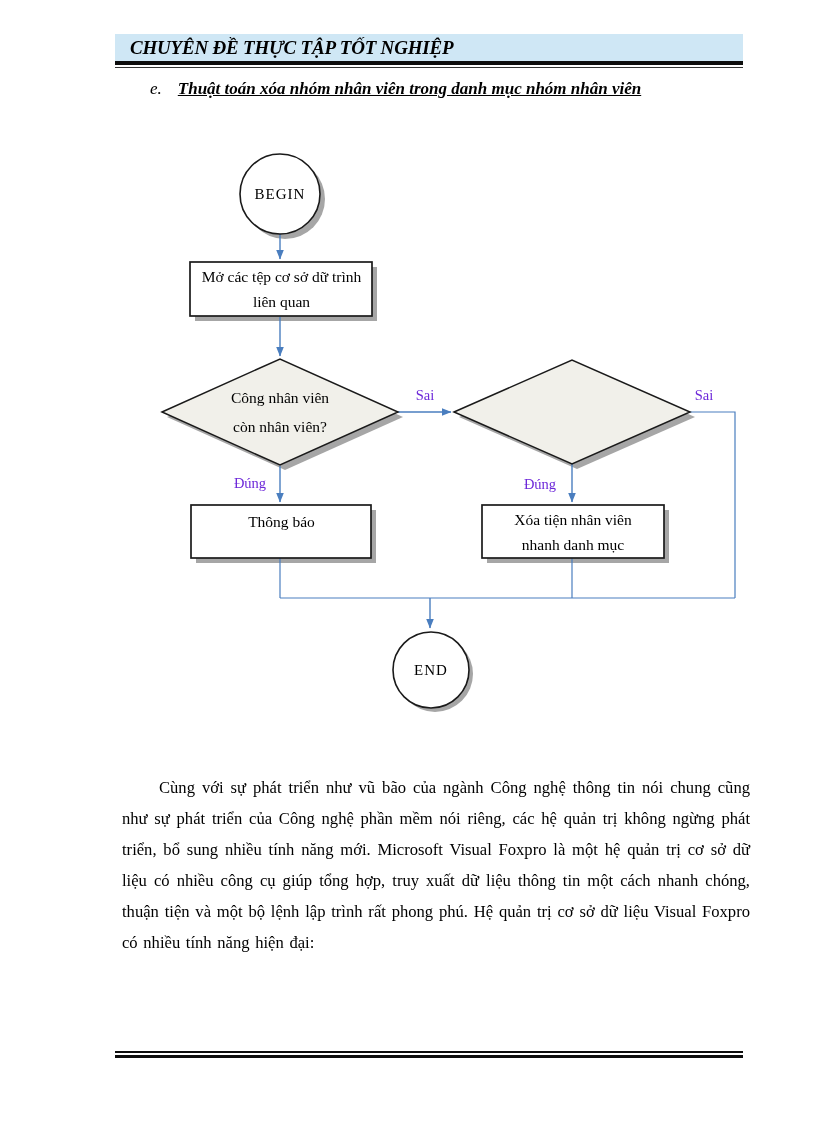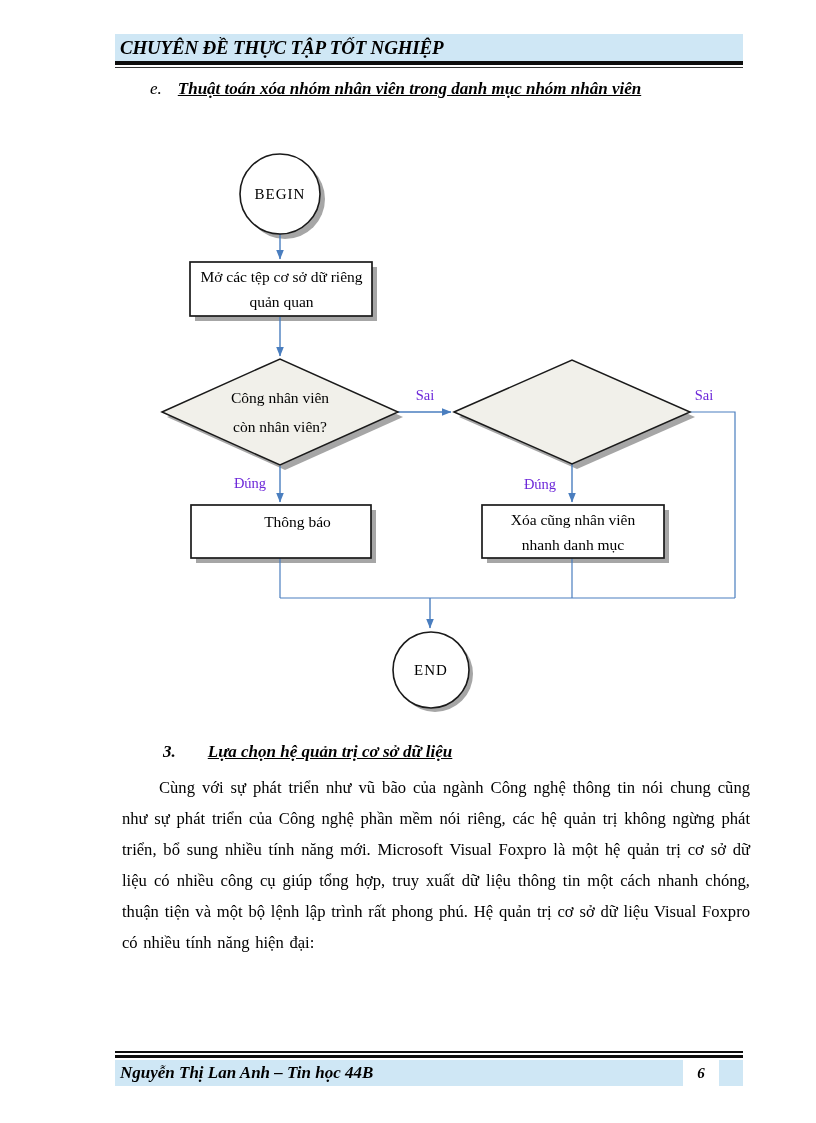--- a/index.html
+++ b/index.html
@@ -13,21 +13,21 @@
   }
   .abs{position:absolute;}
 
   
   .band{
     background:#cfe7f5;
   }
   .header-band{
     left:115px;top:34px;width:628px;height:27px;
     font:italic bold 19px/27px "Liberation Serif", serif;
-    padding-left:5px;box-sizing:border-box;
+    padding-left:15px;box-sizing:border-box;
     letter-spacing:-0.2px;
     white-space:nowrap;
   }
   .rule-thick{left:115px;width:628px;height:4px;background:#0d0d0d;}
   .rule-thin{left:115px;width:628px;height:1px;background:#333;}
 
   
   .heading-e{
     left:150px;top:78px;width:600px;
     font:italic 17px/22px "Liberation Serif", serif;
@@ -37,21 +37,21 @@
   .heading-e .txt{text-decoration:underline;font-weight:bold;}
 
   
   svg.flow{left:0;top:0;width:816px;height:1123px;pointer-events:none;}
 
   .nlabel{
     position:absolute;display:flex;flex-direction:column;
     justify-content:center;align-items:center;text-align:center;
     font:15.5px/25px "Liberation Serif", serif;color:#000;
   }
-  .nlabel.top{justify-content:flex-start;margin-left:16px;}
+  .nlabel.top{justify-content:flex-start;}
   .terminal-label{font-size:15px;letter-spacing:1px;}
   .diamond-lines{line-height:29px;}
   .edge-label{
     position:absolute;text-align:center;
     font:14.5px/18px "Liberation Serif", serif;color:#6d28d9;
     white-space:nowrap;
   }
 
   
   .section3{
@@ -131,52 +131,45 @@
     <polygon points="162,412 280,359 398,412 280,465" fill="#f1f0ea" stroke="#1a1a1a" stroke-width="1.5"></polygon>
     <polygon points="454,412 572,360 690,412 572,464" fill="#f1f0ea" stroke="#1a1a1a" stroke-width="1.5"></polygon>
     <rect x="191" y="505" width="180" height="53" fill="#ffffff" stroke="#1a1a1a" stroke-width="1.7"></rect>
     <rect x="482" y="505" width="182" height="53" fill="#ffffff" stroke="#1a1a1a" stroke-width="1.7"></rect>
     <circle cx="431" cy="670" r="38" fill="#ffffff" stroke="#1a1a1a" stroke-width="1.6"></circle>
   </svg>
 
   <div class="nlabel terminal-label" style="left:230px;top:179px;width:100px;height:30px;">BEGIN</div>
 
   <div class="nlabel" style="left:191px;top:263px;width:181px;height:52px;">
-    <div>Mở các tệp cơ sở dữ riêng</div>
-    <div>quản quan</div>
+    <div>Mở các tệp cơ sở dữ trình</div>
+    <div>liên quan</div>
   </div>
 
   <div class="nlabel diamond-lines" style="left:190px;top:382px;width:180px;height:60px;">
     <div>Công nhân viên</div>
     <div>còn nhân viên?</div>
   </div>
 
 
   <div class="nlabel top" style="left:192px;top:509px;width:179px;height:48px;">
     <div>Thông báo</div>
   </div>
 
   <div class="nlabel" style="left:483px;top:506px;width:180px;height:51px;">
-    <div>Xóa cũng nhân viên</div>
+    <div>Xóa tiện nhân viên</div>
     <div>nhanh danh mục</div>
   </div>
 
   <div class="nlabel terminal-label" style="left:391px;top:655px;width:80px;height:30px;">END</div>
 
   <div class="edge-label" style="left:402px;top:386px;width:46px;">Sai</div>
   <div class="edge-label" style="left:684px;top:386px;width:40px;">Sai</div>
   <div class="edge-label" style="left:218px;top:474px;width:64px;">Đúng</div>
   <div class="edge-label" style="left:508px;top:475px;width:64px;">Đúng</div>
 
-  <div class="abs section3">
-    <span class="num">3.</span><span class="txt">Lựa chọn hệ quản trị cơ sở dữ liệu</span>
-  </div>
 
   <div class="abs body-par">Cùng với sự phát triển như vũ bão của ngành Công nghệ thông tin nói chung cũng như sự phát triển của Công nghệ phần mềm nói riêng, các hệ quản trị không ngừng phát triển, bổ sung nhiều tính năng mới. Microsoft Visual Foxpro là một hệ quản trị cơ sở dữ liệu có nhiều công cụ giúp tổng hợp, truy xuất dữ liệu thông tin một cách nhanh chóng, thuận tiện và một bộ lệnh lập trình rất phong phú. Hệ quản trị cơ sở dữ liệu Visual Foxpro có nhiều tính năng hiện đại:</div>
 
   <div class="abs rule-thin" style="top:1051px;height:2px;background:#0d0d0d;"></div>
   <div class="abs rule-thick" style="top:1055px;height:3px;"></div>
-  <div class="abs band footer-band">
-    <span>Nguyễn Thị Lan Anh – Tin học 44B</span>
-    <div class="page-num-box">6</div>
-  </div>
 
 </div>
 
 </body></html>

